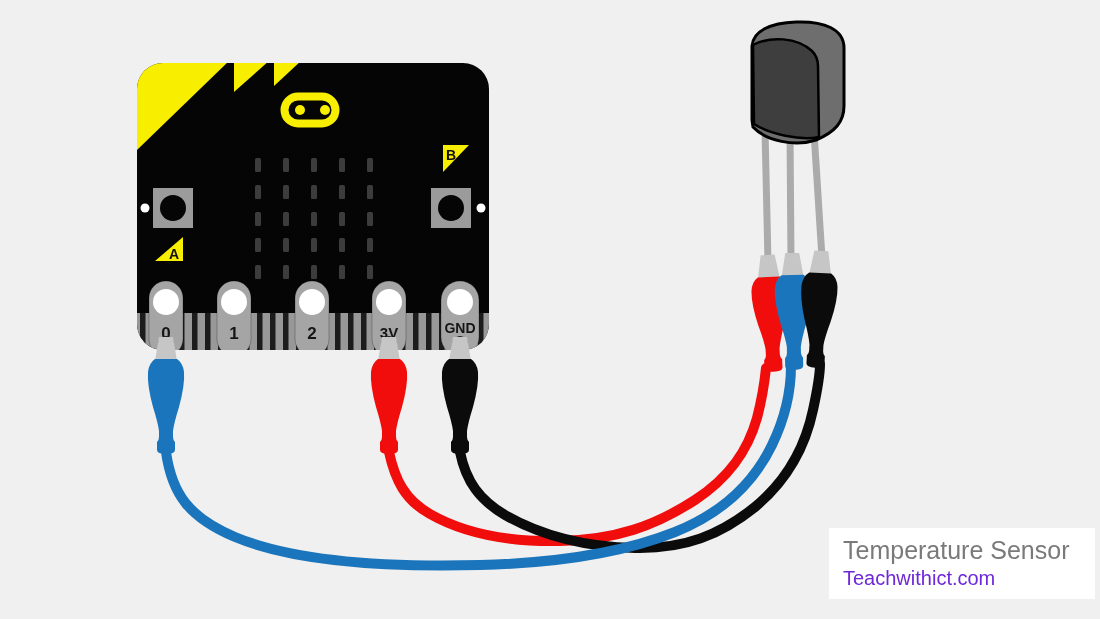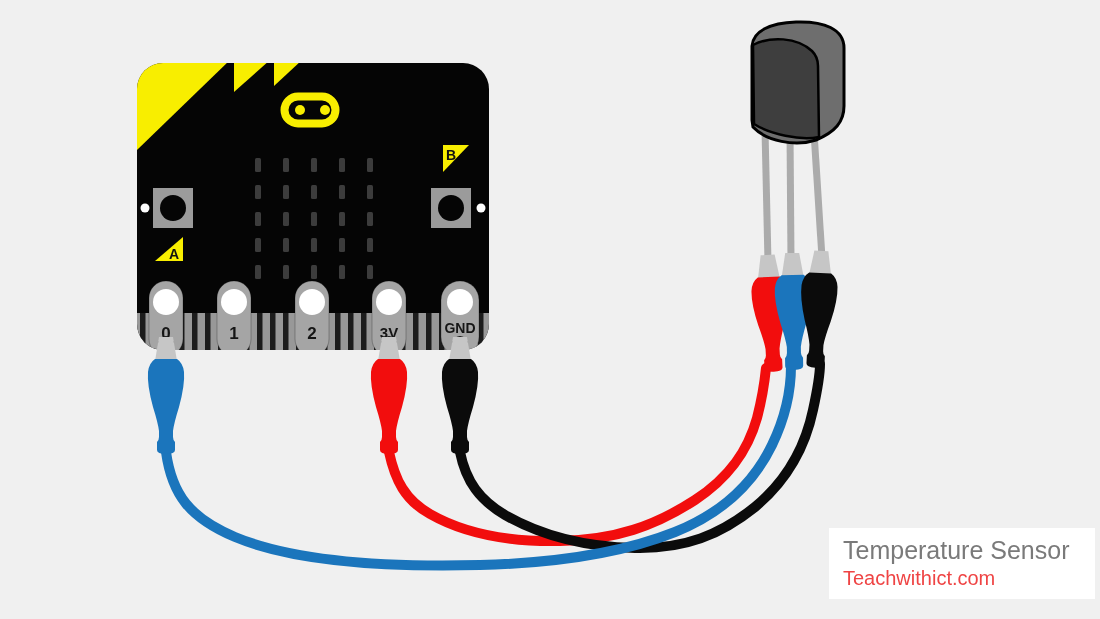--- a/index.html
+++ b/index.html
@@ -19,21 +19,21 @@
     width:266px;height:71px;
     background:#ffffff;
     box-sizing:border-box;
     padding:7px 0 12px 14px;
   }
   #caption-title{
     font-size:25px;line-height:30px;color:#7a7a7a;
     white-space:nowrap;
   }
   #caption-subtitle{
-    font-size:20px;line-height:26px;color:#ef4444;
+    font-size:20px;line-height:26px;color:#6d28d9;
     white-space:nowrap;
   }
 </style>
 </head>
 <body>
 
 <div id="stage">
 
 <svg id="scene-svg" width="1100" height="619" viewBox="0 0 1100 619" xmlns="http://www.w3.org/2000/svg">
 

